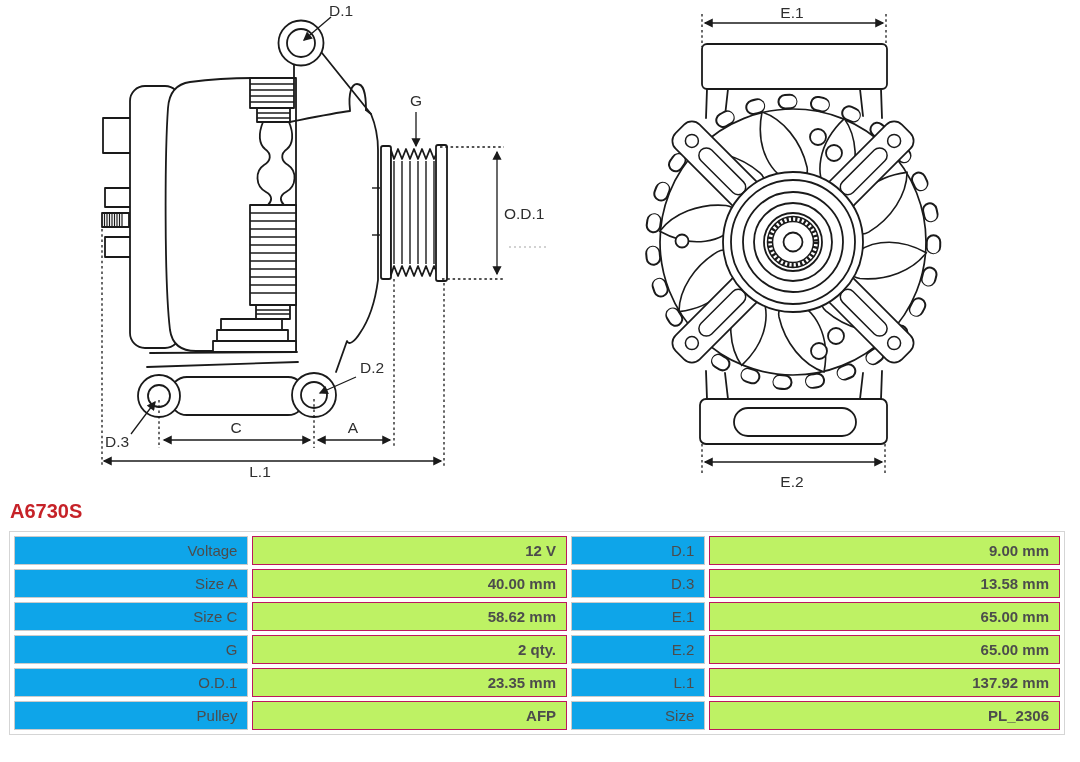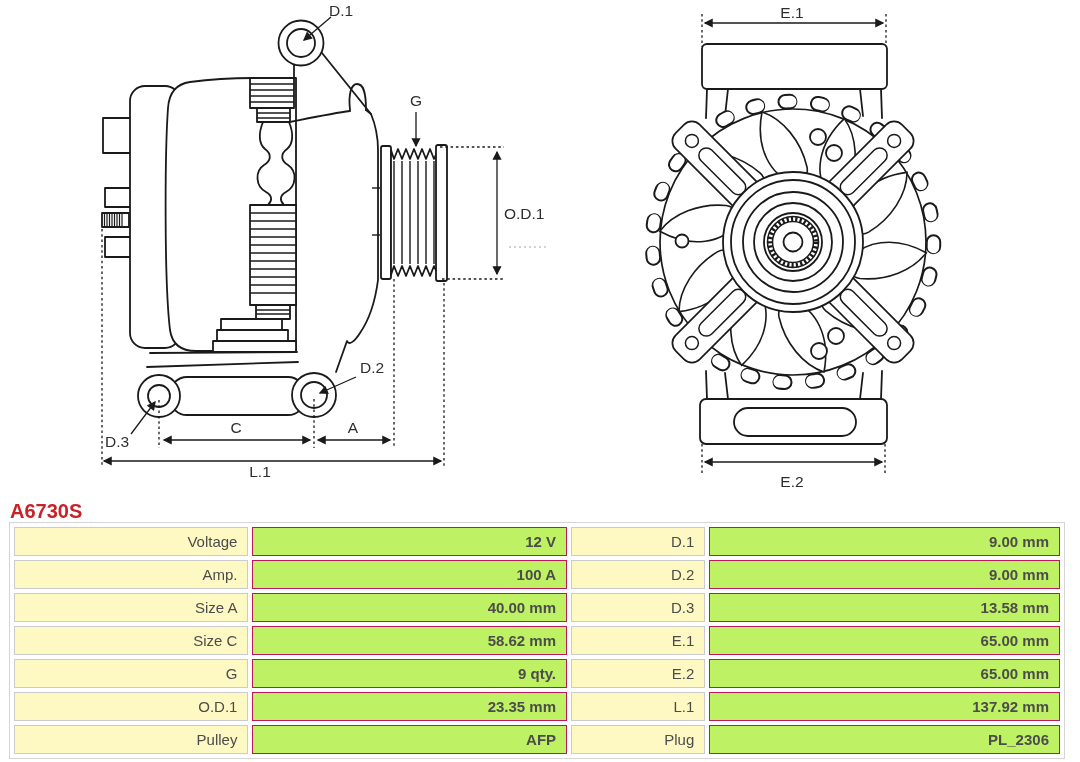--- a/index.html
+++ b/index.html
@@ -1,24 +1,24 @@
 <!DOCTYPE html>
 <html><head>
 <meta charset="utf-8">
 <style>
   html,body{margin:0;padding:0;background:#ffffff;}
   body{width:1080px;height:762px;font-family:"Liberation Sans",sans-serif;overflow:hidden;}
   .drawing-area{position:relative;width:1080px;height:494px;background:#fff;}
   .drawing-area svg{display:block;}
-  .part-number{margin:7px 0 1px 10px;font-size:20px;line-height:20px;font-weight:600;color:#c62228;}
+  .part-number{margin:7px 0 10px 10px;font-size:20px;line-height:20px;font-weight:600;color:#c62228;}
   table.spec{border-collapse:separate;border-spacing:4px;table-layout:fixed;width:1056px;
              margin:0 0 0 9px;background:#fff;border:1px solid #d5d5d5;}
   table.spec td{height:27px;font-size:15px;color:#4c4c4c;text-align:right;
                 padding:0 10px 0 0;white-space:nowrap;overflow:hidden;vertical-align:middle;}
-  table.spec td.lbl{background:#fef9c3;border:1px solid #cbcbcb;}
+  table.spec td.lbl{background:#0ea5e9;border:1px solid #cbcbcb;}
   table.spec td.val{background:#bef264;border:1px solid #be185d;font-weight:bold;}
   .dim{font-family:"Liberation Sans",sans-serif;font-size:15.5px;fill:#2e2e2e;}
   .ln{stroke:#1a1a1a;stroke-width:1.8;fill:none;stroke-linejoin:round;stroke-linecap:round;}
   .lnf{stroke:#1a1a1a;stroke-width:1.8;fill:#ffffff;stroke-linejoin:round;}
   .rib{stroke:#1a1a1a;stroke-width:1.4;fill:none;}
   .dimln{stroke:#1a1a1a;stroke-width:1.3;fill:none;}
   .dot{stroke:#1a1a1a;stroke-width:1.3;fill:none;stroke-dasharray:2.5 2.8;}
 </style>
 </head>
 <body>
@@ -244,49 +244,43 @@
       <col style="width:350px">
     </colgroup>
   <tbody>
     <tr>
       <td class="lbl">Voltage</td>
       <td class="val">12 V</td>
       <td class="lbl">D.1</td>
       <td class="val">9.00 mm</td>
     </tr>
     <tr>
-      <td class="lbl">Amp.</td>
-      <td class="val">100 A</td>
-      <td class="lbl">D.2</td>
-      <td class="val">9.00 mm</td>
-    </tr>
-    <tr>
       <td class="lbl">Size A</td>
       <td class="val">40.00 mm</td>
       <td class="lbl">D.3</td>
       <td class="val">13.58 mm</td>
     </tr>
     <tr>
       <td class="lbl">Size C</td>
       <td class="val">58.62 mm</td>
       <td class="lbl">E.1</td>
       <td class="val">65.00 mm</td>
     </tr>
     <tr>
       <td class="lbl">G</td>
-      <td class="val">9 qty.</td>
+      <td class="val">2 qty.</td>
       <td class="lbl">E.2</td>
       <td class="val">65.00 mm</td>
     </tr>
     <tr>
       <td class="lbl">O.D.1</td>
       <td class="val">23.35 mm</td>
       <td class="lbl">L.1</td>
       <td class="val">137.92 mm</td>
     </tr>
     <tr>
       <td class="lbl">Pulley</td>
       <td class="val">AFP</td>
-      <td class="lbl">Plug</td>
+      <td class="lbl">Size</td>
       <td class="val">PL_2306</td>
     </tr>
   </tbody>
 </table>
 
 </body></html>

